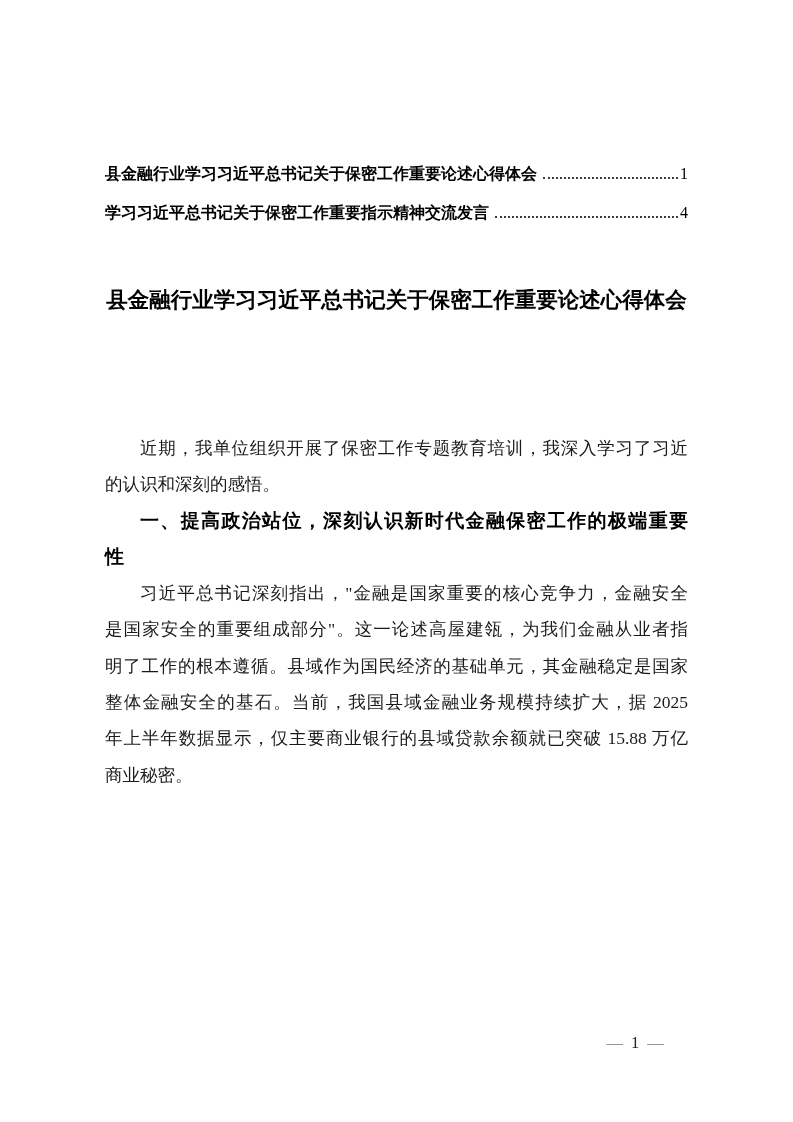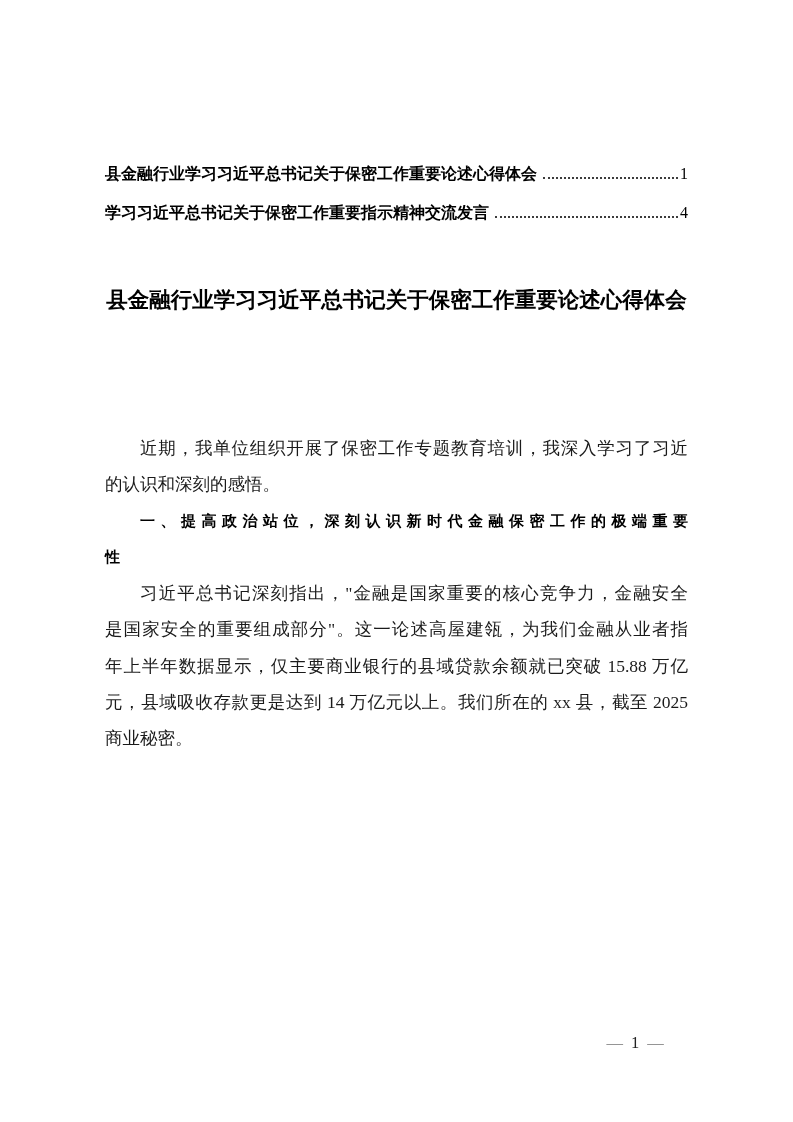--- a/index.html
+++ b/index.html
@@ -84,21 +84,21 @@
   .line.first {
     text-indent: 35px;
   }
   .line.end {
     text-align: left;
     text-align-last: left;
   }
   .line.h {
     font-family: "Liberation Sans", "DejaVu Sans", sans-serif;
     font-weight: bold;
-    font-size: 15px;
+    font-size: 19px;
     color: #000000;
   }
 
   
   .footer {
     position: absolute;
     top: 1033px;
     left: 560px;
     width: 150px;
     text-align: center;
@@ -138,22 +138,23 @@
   <div class="content">
 
     <div class="line first">近期，我单位组织开展了保密工作专题教育培训，我深入学习了习近</div>
     <div class="line end">的认识和深刻的感悟。</div>
 
     <div class="line h first">一、提高政治站位，深刻认识新时代金融保密工作的极端重要</div>
     <div class="line h end">性</div>
 
     <div class="line first">习近平总书记深刻指出，"金融是国家重要的核心竞争力，金融安全</div>
     <div class="line">是国家安全的重要组成部分"。这一论述高屋建瓴，为我们金融从业者指</div>
+    <div class="line">明了工作的根本遵循。县域作为国民经济的基础单元，其金融稳定是国家</div>
+    <div class="line">整体金融安全的基石。当前，我国县域金融业务规模持续扩大，据 2025</div>
     <div class="line">年上半年数据显示，仅主要商业银行的县域贷款余额就已突破 15.88 万亿</div>
-    <div class="line">元，县域吸收存款更是达到 14 万亿元以上。我们所在的 xx 县，截至 2025</div>
     <div class="line end">商业秘密。</div>
   </div>
 
   <div class="footer">
     <span class="fdash">—</span><span class="fnum">1</span><span class="fdash">—</span>
   </div>
 
 </div>
 
 </body></html>

